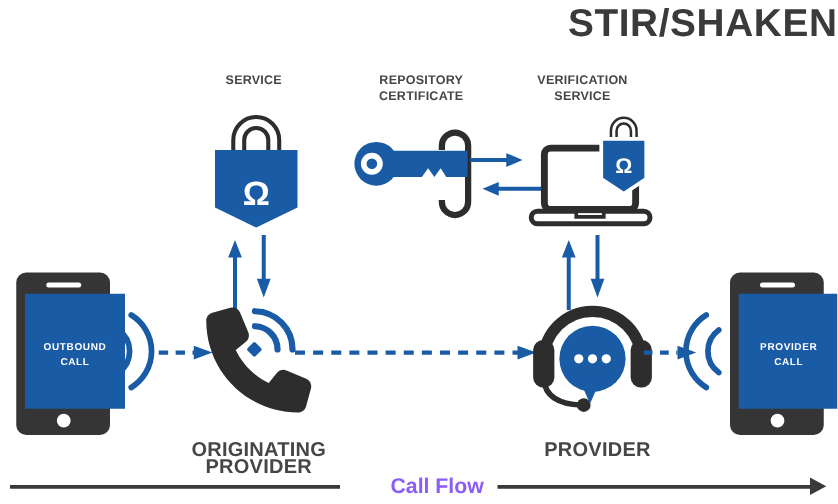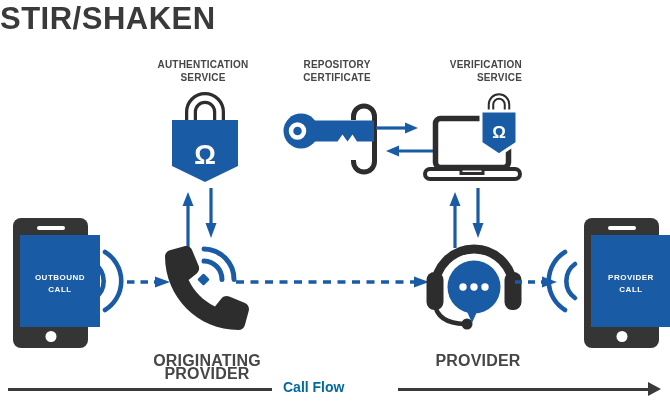--- a/index.html
+++ b/index.html
@@ -2,21 +2,21 @@
 <html><head>
 <meta charset="utf-8">
 <style>
   html,body{margin:0;padding:0;background:#ffffff;}
   .canvas{
     position:relative;width:670px;height:403px;background:#ffffff;overflow:hidden;
     font-family:"Liberation Sans", sans-serif;
   }
   .abs{position:absolute;}
   .title{
-    left:0;top:1px;width:670px;text-align:left;
+    left:0;top:1px;width:670px;text-align:right;
     font-size:31px;font-weight:800;color:#3a3a3a;letter-spacing:0.5px;
   }
   .svclabel{
     width:140px;text-align:center;font-size:10px;font-weight:bold;
     line-height:12.5px;color:#464646;letter-spacing:0.2px;
   }
   .provlabel{
     width:122px;text-align:center;font-size:16px;font-weight:bold;
     line-height:12.5px;color:#464646;letter-spacing:0.2px;margin-top:24px;
   }
@@ -26,44 +26,43 @@
   .phone .speaker{position:absolute;top:8px;left:50%;transform:translateX(-50%);
     width:28px;height:3.5px;background:#ffffff;border-radius:2px;}
   .phone .screen{position:absolute;top:17px;left:7px;width:80px;height:92px;
     background:#1a5ba6;}
   .phone .screen .ptxt{margin-top:37px;text-align:center;color:#ffffff;
     font-size:8px;font-weight:bold;letter-spacing:0.5px;line-height:12px;}
   .phone .homebtn{position:absolute;bottom:6px;left:50%;transform:translateX(-50%);
     width:11px;height:11px;border-radius:50%;background:#ffffff;}
   .hline{height:3px;background:#3a3a3a;}
   .flowtext{
-    width:104px;text-align:left;font-size:14px;font-weight:800;color:#0369a1;
+    width:104px;text-align:right;font-size:17px;font-weight:800;color:#8b5cf6;
   }
   .flowhead{
     width:0;height:0;border-top:7.5px solid transparent;border-bottom:7.5px solid transparent;
     border-left:13px solid #3a3a3a;
   }
   svg{display:block;overflow:visible;}
 </style>
 </head>
 <body>
 
 <div class="canvas">
 
   <div class="abs title">STIR/SHAKEN</div>
 
   <div class="abs svclabel" style="left:133px;top:59px;">
-    <div>AUTHENTICATION</div>
     <div>SERVICE</div>
   </div>
   <div class="abs svclabel" style="left:267px;top:59px;">
     <div>REPOSITORY</div>
     <div>CERTIFICATE</div>
   </div>
-  <div class="abs svclabel" style="left:382px;top:59px;text-align:right;">
+  <div class="abs svclabel" style="left:396px;top:59px;">
     <div>VERIFICATION</div>
     <div>SERVICE</div>
   </div>
 
   <svg class="abs" style="left:170px;top:87px;" width="70" height="102" viewBox="0 0 70 102">
     <path d="M21,44 V25 a14,14 0 0 1 28,0 V44" fill="none" stroke="#2d2d2d" stroke-width="12"></path>
     <path d="M21,44 V25 a14,14 0 0 1 28,0 V44" fill="none" stroke="#ffffff" stroke-width="5.5"></path>
     <path d="M2,33 H68 V79 L35,95 L2,79 Z" fill="#1a5ba6"></path>
     <text x="35" y="77" text-anchor="middle" font-size="27" font-weight="bold" fill="#ffffff">Ω</text>
   </svg>

